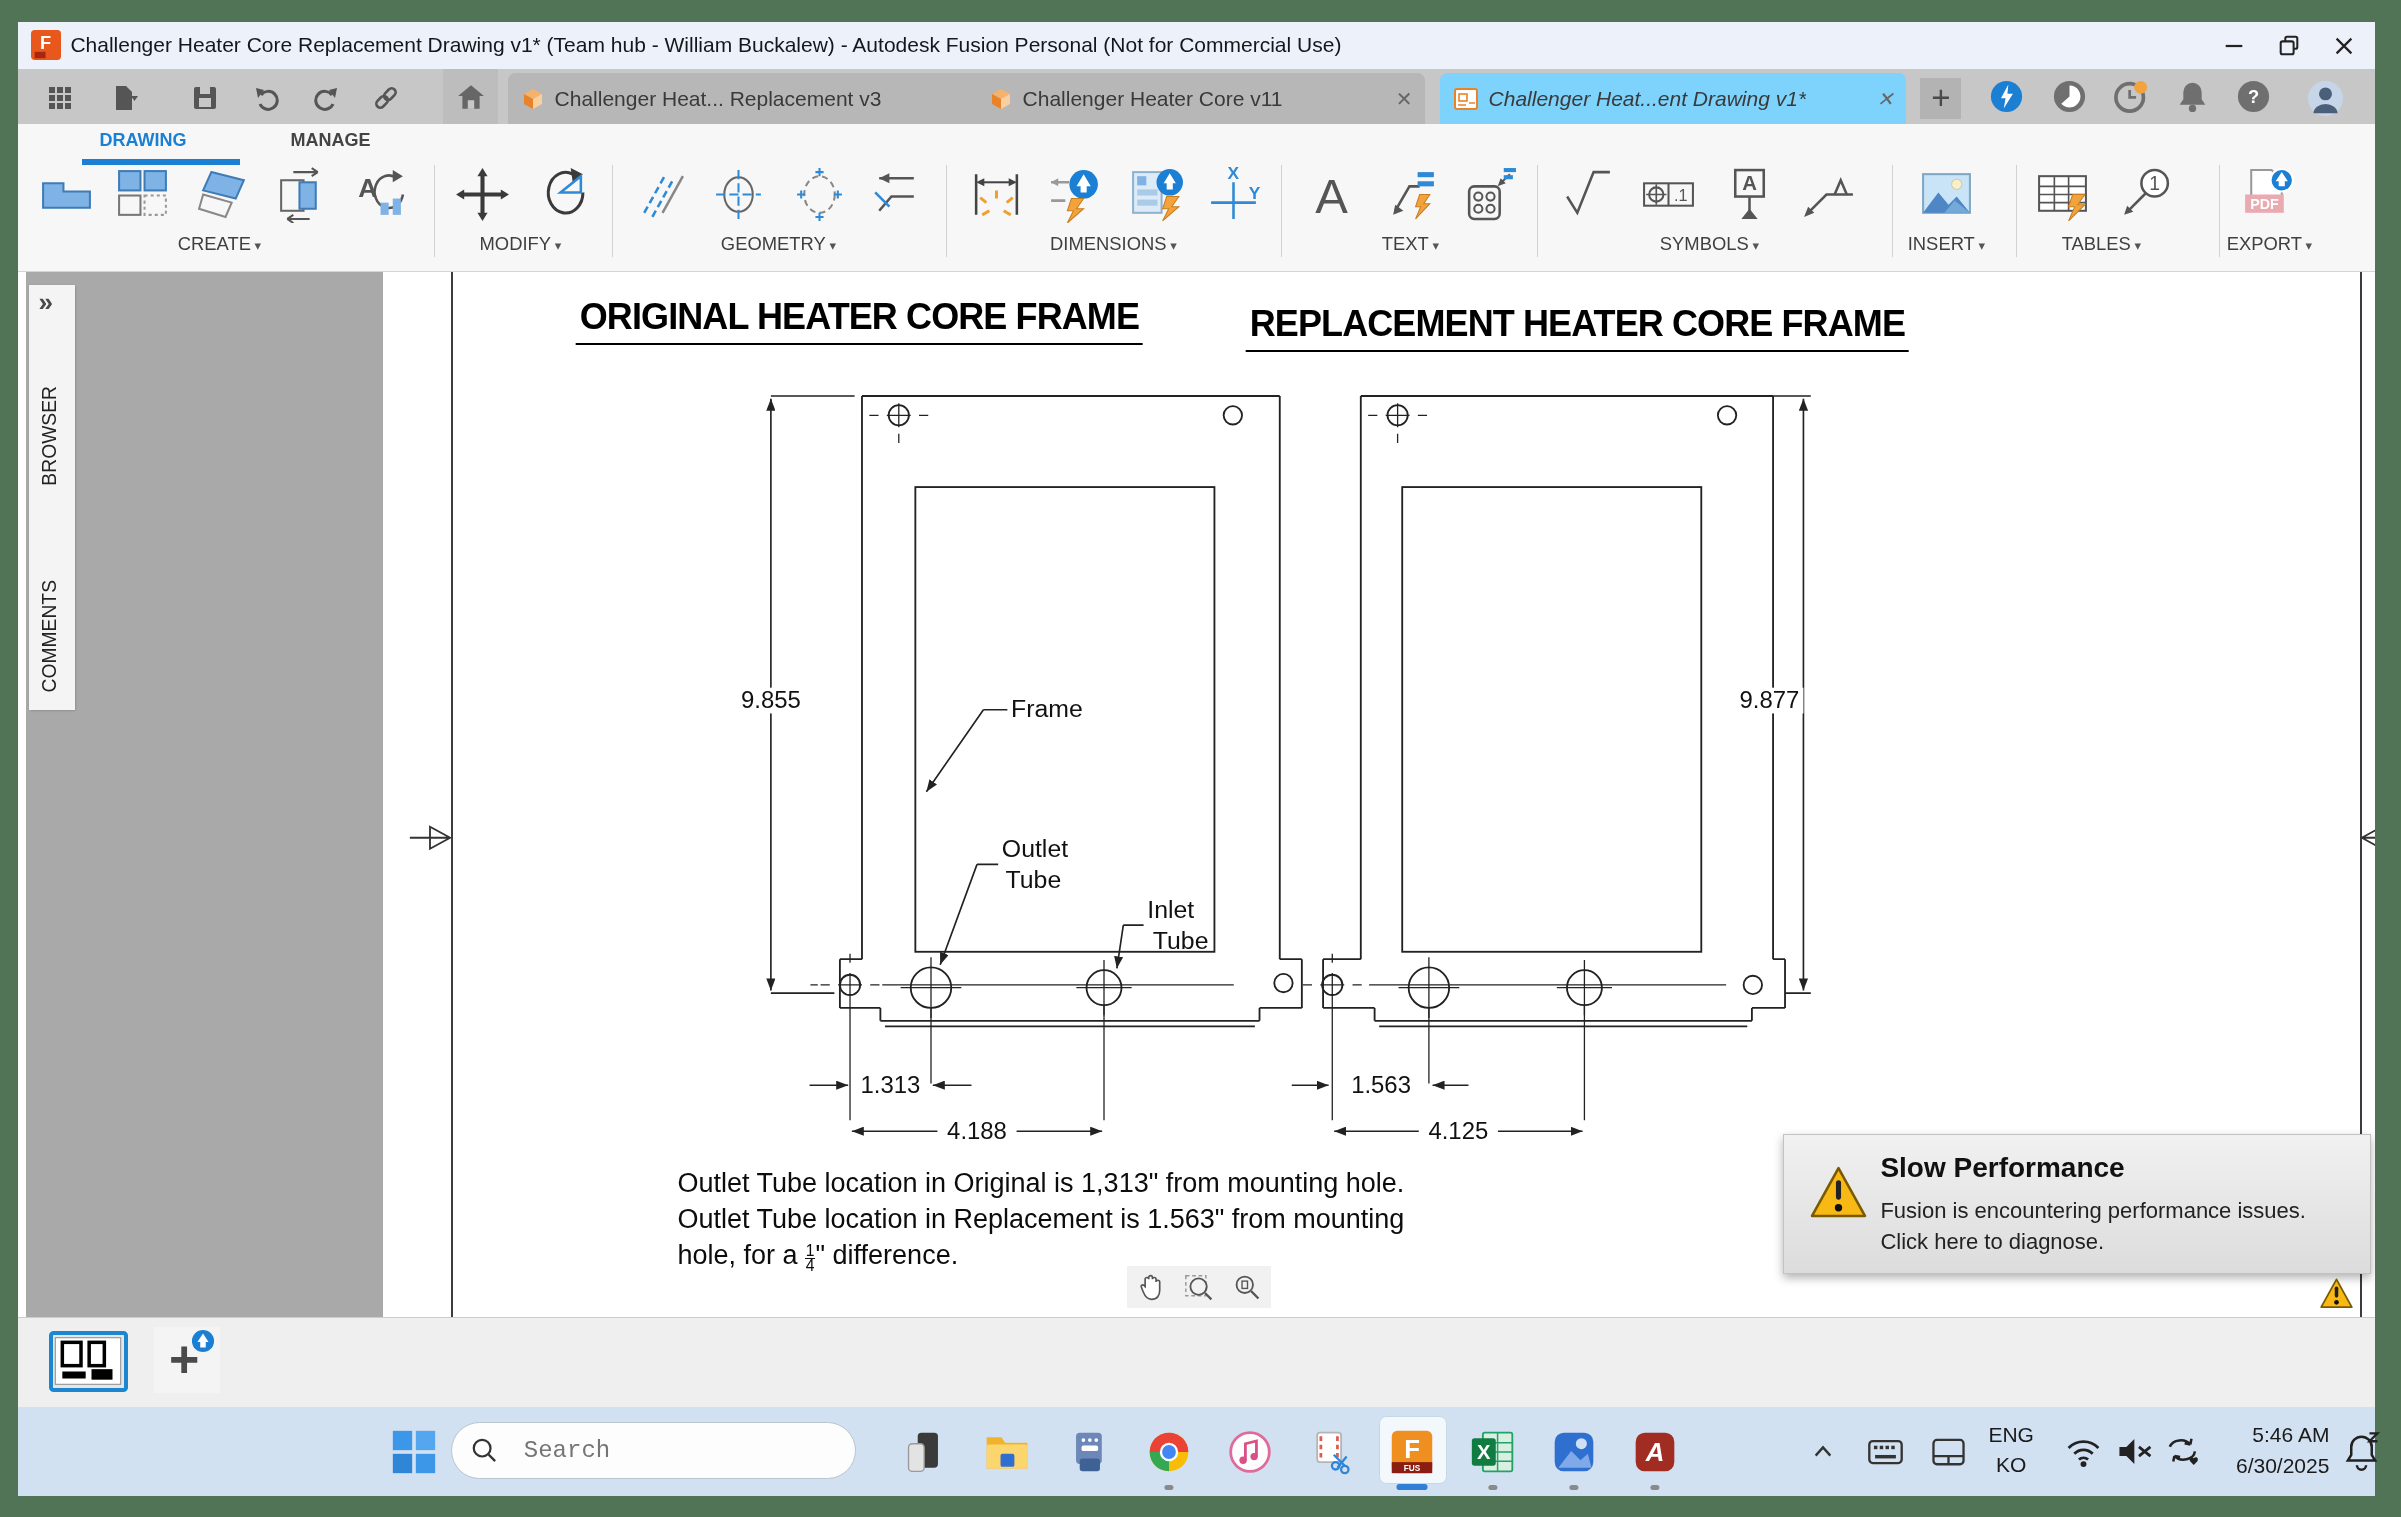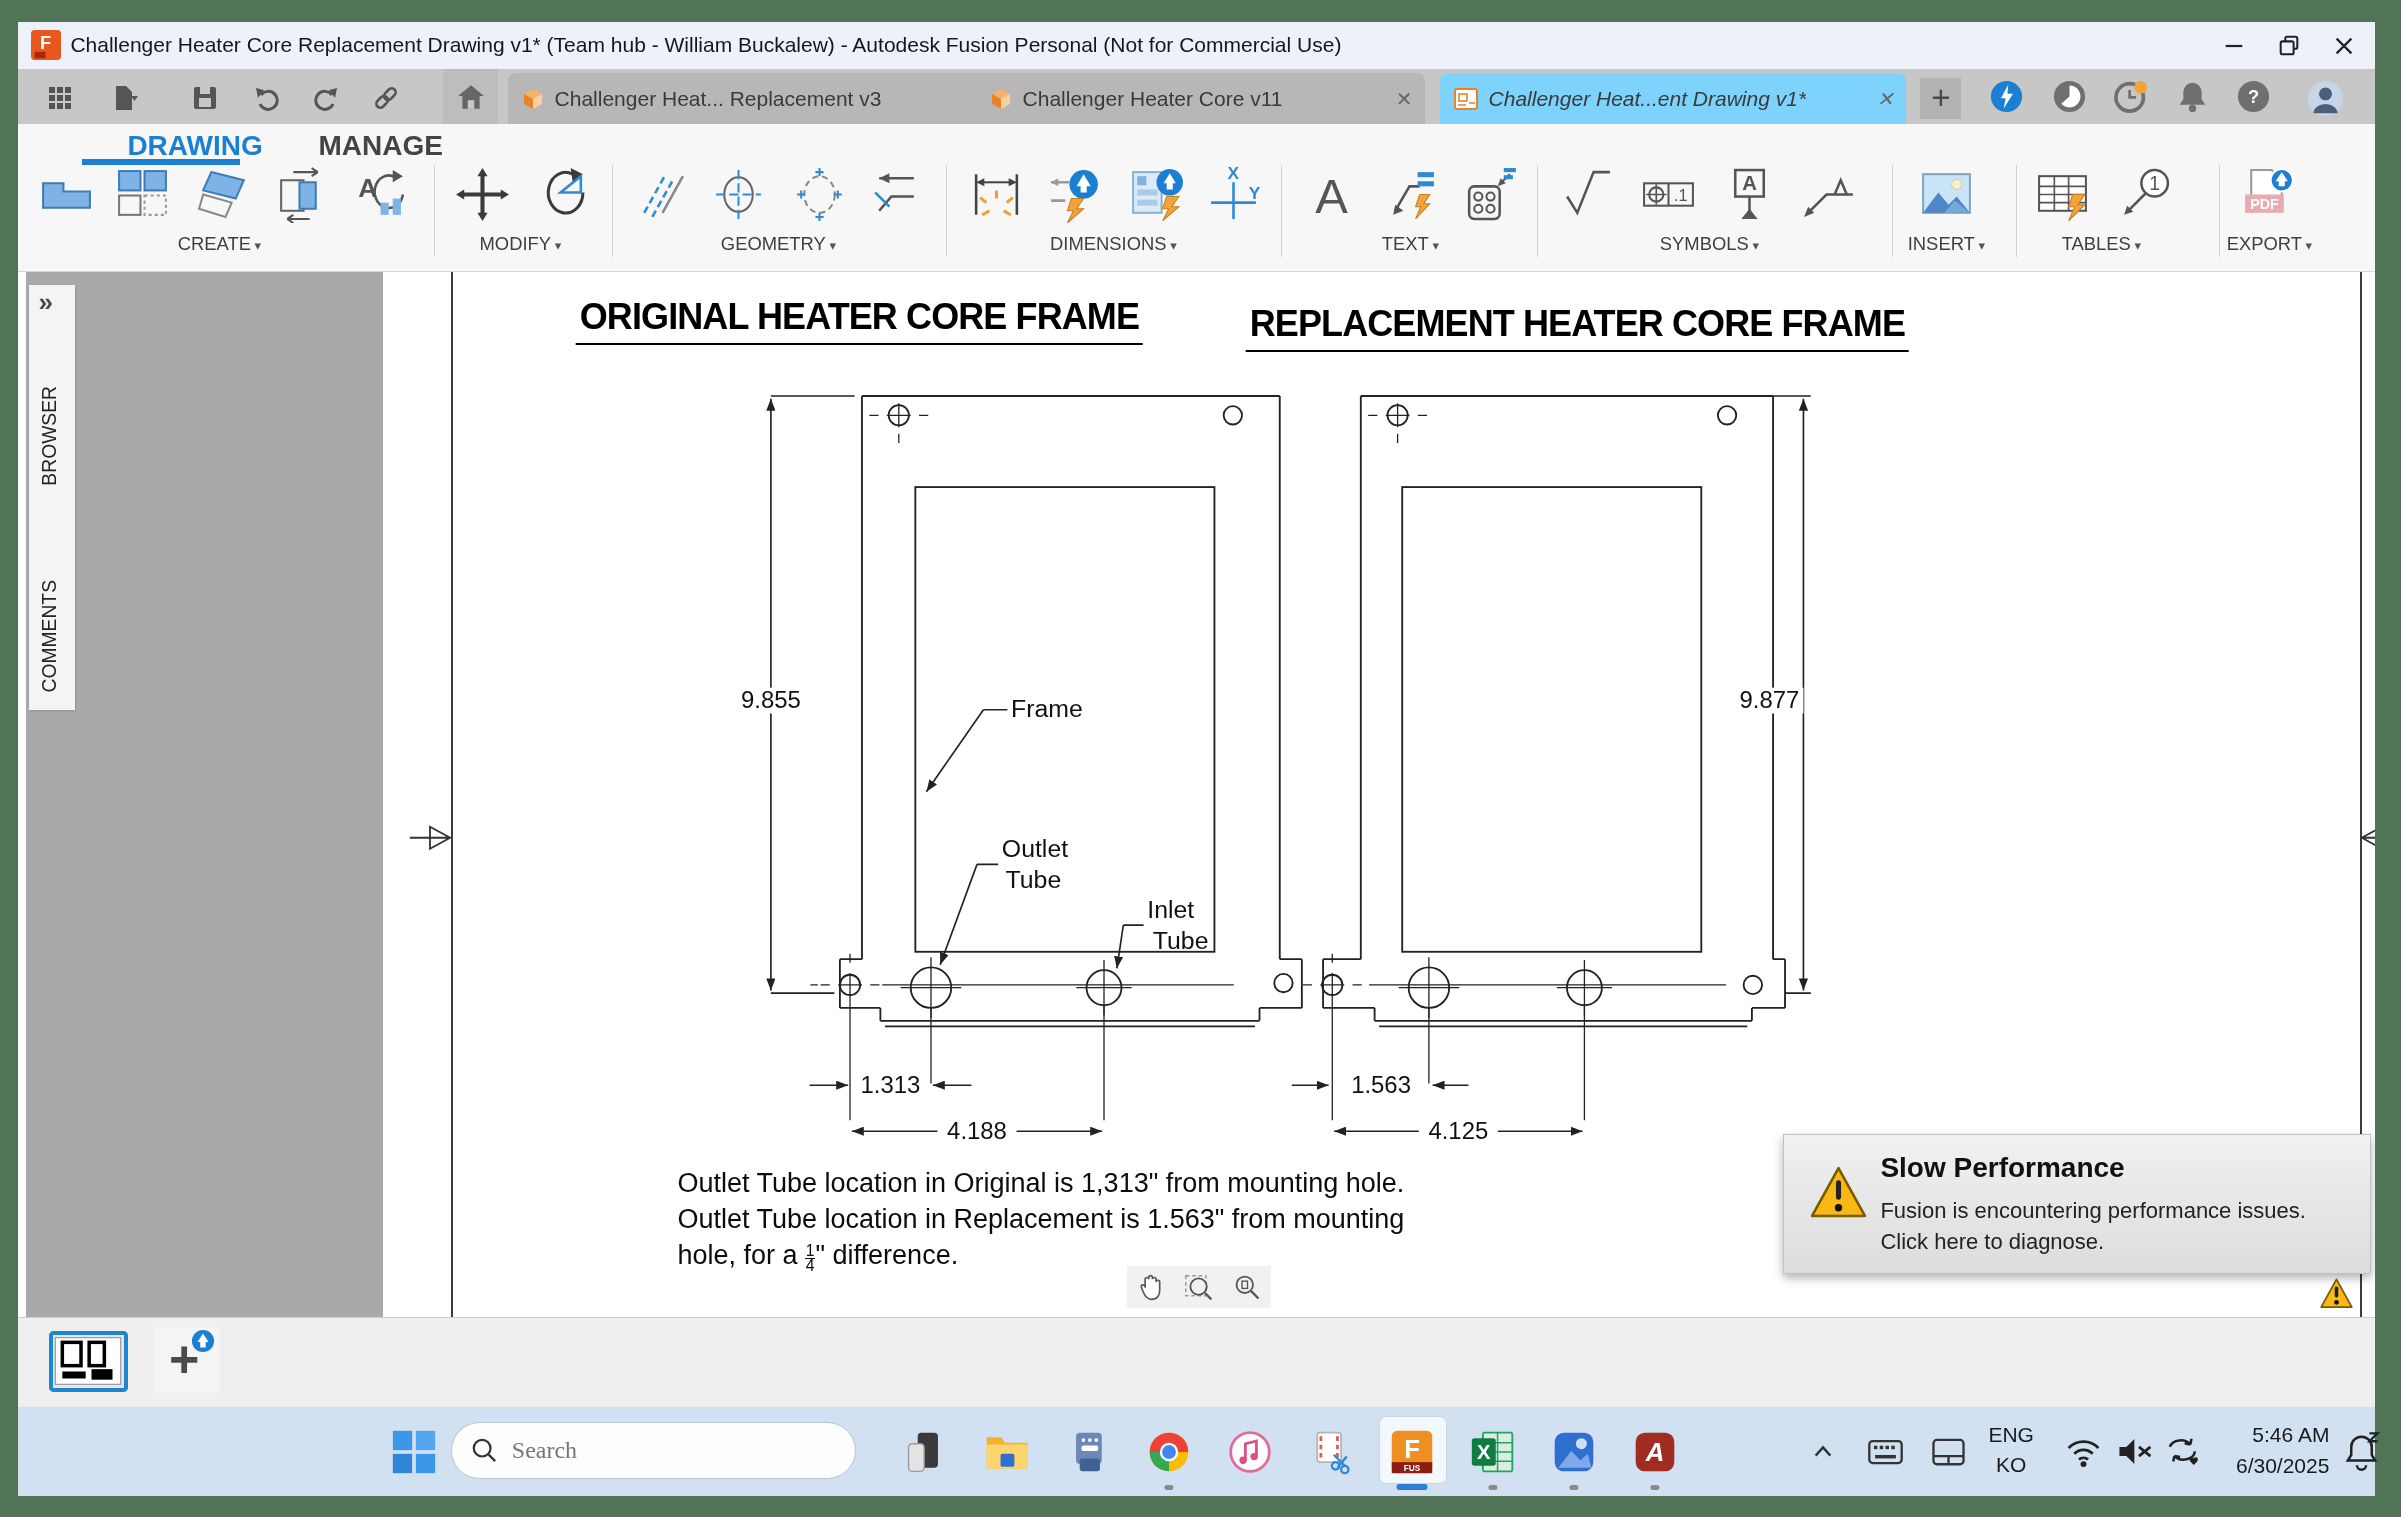--- a/index.html
+++ b/index.html
@@ -16,21 +16,21 @@
   .tbic{position:absolute;top:15.7px;width:28px;height:26px;}
   .hometab{position:absolute;left:425px;top:0;width:55px;height:55px;background:#bdbdbd;display:flex;align-items:center;justify-content:center;}
   .doctab{position:absolute;top:3.7px;height:52px;background:#b7b7b7;border-radius:7.4px 7.4px 0 0;display:flex;align-items:center;padding:0 13px;box-sizing:border-box;}
   .doctab.active{background:#7dd3fc;font-style:italic;}
   .doctab .lbl{font-size:21px;color:#3a3a3a;margin:0 13px 0 9.2px;white-space:nowrap;overflow:hidden;}
   .doctab .x{font-size:20px;color:#666;margin-left:auto;}
   .plusbtn{position:absolute;left:1902px;top:9.2px;width:41px;height:41px;background:#b3b3b3;color:#4a4a4a;font-size:33px;text-align:center;line-height:39px;}
   .cirtb{position:absolute;top:11px;}
   
   .ribbon{position:absolute;left:0;top:102px;width:2357px;height:147px;background:#f7f7f7;border-bottom:0.9px solid #d5d5d5;}
-  .rtab{position:absolute;top:5.5px;font-size:28px;font-weight:bold;color:#444;margin-left:28px;}
+  .rtab{position:absolute;top:5.5px;font-size:18px;font-weight:bold;color:#444;}
   .rtab.act{color:#1b7fd4;}
   .runder{position:absolute;left:64px;top:35px;width:158px;height:6.4px;background:#1b7fd4;}
   .ric{position:absolute;top:42px;width:57px;height:57px;}
   .rlabel{position:absolute;top:109px;font-size:18.4px;color:#3f3f3f;transform:translateX(-50%);white-space:nowrap;}
   .rlabel .crt{font-size:13px;color:#555;margin-left:3.7px;}
   .rsep{position:absolute;top:41px;width:0.9px;height:92px;background:#d2d2d2;}
   
   .main{position:absolute;left:0;top:250px;width:2357px;height:1045px;background:#fff;overflow:hidden;}
   .graypanel{position:absolute;left:7.4px;top:0;width:357px;height:1045px;background:#a9a9a9;}
   .sidestrip{position:absolute;left:11px;top:13px;width:46px;height:425px;background:#f4f4f4;box-shadow:0.9px 0.9px 2.8px rgba(0,0,0,.25);}
@@ -48,21 +48,21 @@
   .notif .nt{position:absolute;left:96px;top:16.6px;font-size:28px;font-weight:bold;color:#111;}
   .notif .nb{position:absolute;left:96px;font-size:22px;color:#222;}
   
   .sheetbar{position:absolute;left:0;top:1295px;width:2357px;height:90px;background:#efefef;border-top:0.9px solid #ccc;}
   .thumb{position:absolute;left:31px;top:13px;width:79px;height:61px;border:4.6px solid #1d86d0;border-radius:4.6px;background:#e6e6e6;box-sizing:border-box;}
   .addsheet{position:absolute;left:136px;top:9.2px;width:66px;height:66px;background:#f4f4f4;}
   .addsheet .pl{position:absolute;left:14.7px;top:1.8px;font-size:52px;font-weight:bold;color:#4a4a4a;}
   
   .taskbar{position:absolute;left:18.4px;top:1407px;width:2357px;height:89px;background:#d2e1f1;}
   .search{position:absolute;left:433px;top:14.7px;width:405px;height:57px;background:#fdfdfe;border:0.9px solid #b9c4ce;border-radius:28.5px;display:flex;align-items:center;padding:0 18.4px;box-sizing:border-box;}
-  .search input{border:none;outline:none;background:transparent;font-size:24px;color:#3a3a3a;margin-left:13px;width:295px;font-family:Liberation Serif, serif;}
+  .search input{border:none;outline:none;background:transparent;font-size:24px;color:#3a3a3a;margin-left:25px;width:295px;font-family:Liberation Mono, monospace;}
   .apps{position:absolute;left:867px;top:7.4px;display:flex;}
   .slot{position:relative;width:81px;height:76px;display:flex;align-items:center;justify-content:center;}
   .slot .dot{position:absolute;bottom:0.9px;left:50%;transform:translateX(-50%);width:9.2px;height:4.6px;border-radius:2.8px;background:#8a8a8a;}
   .slot .pill{position:absolute;bottom:0.9px;left:50%;transform:translateX(-50%);width:31px;height:5.5px;border-radius:2.8px;background:#2f7fd6;}
   .slot.activeapp::before{content:"";position:absolute;left:7.4px;top:1.8px;width:66px;height:66px;background:#f3f8fd;border:0.9px solid #c8d6e4;border-radius:7.4px;}
   .trayic{position:absolute;top:26px;}
   .langblk{position:absolute;left:1970px;top:13px;font-size:21px;color:#1a1a1a;text-align:center;line-height:30px;}
   .clockblk{position:absolute;left:2191px;top:12px;width:120px;font-size:21px;color:#1a1a1a;text-align:right;line-height:31px;}
 </style>
 </head>

